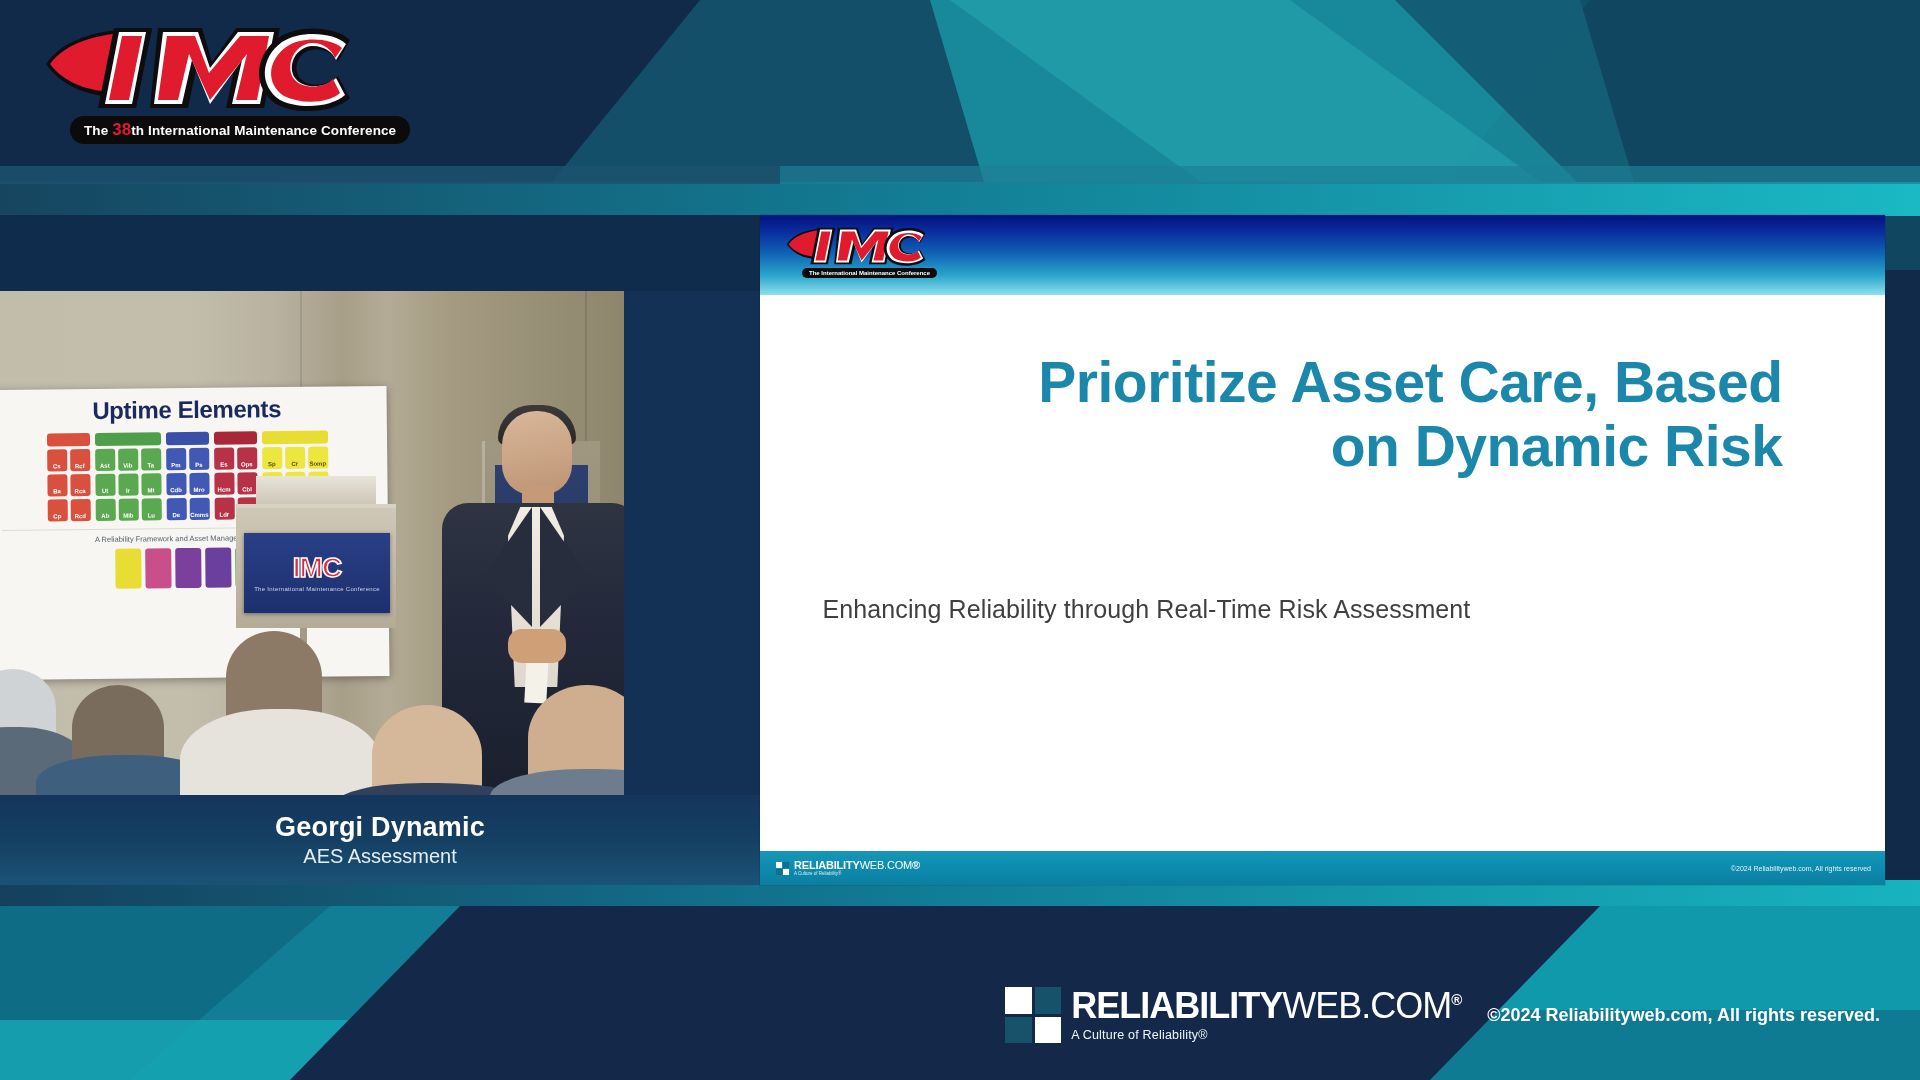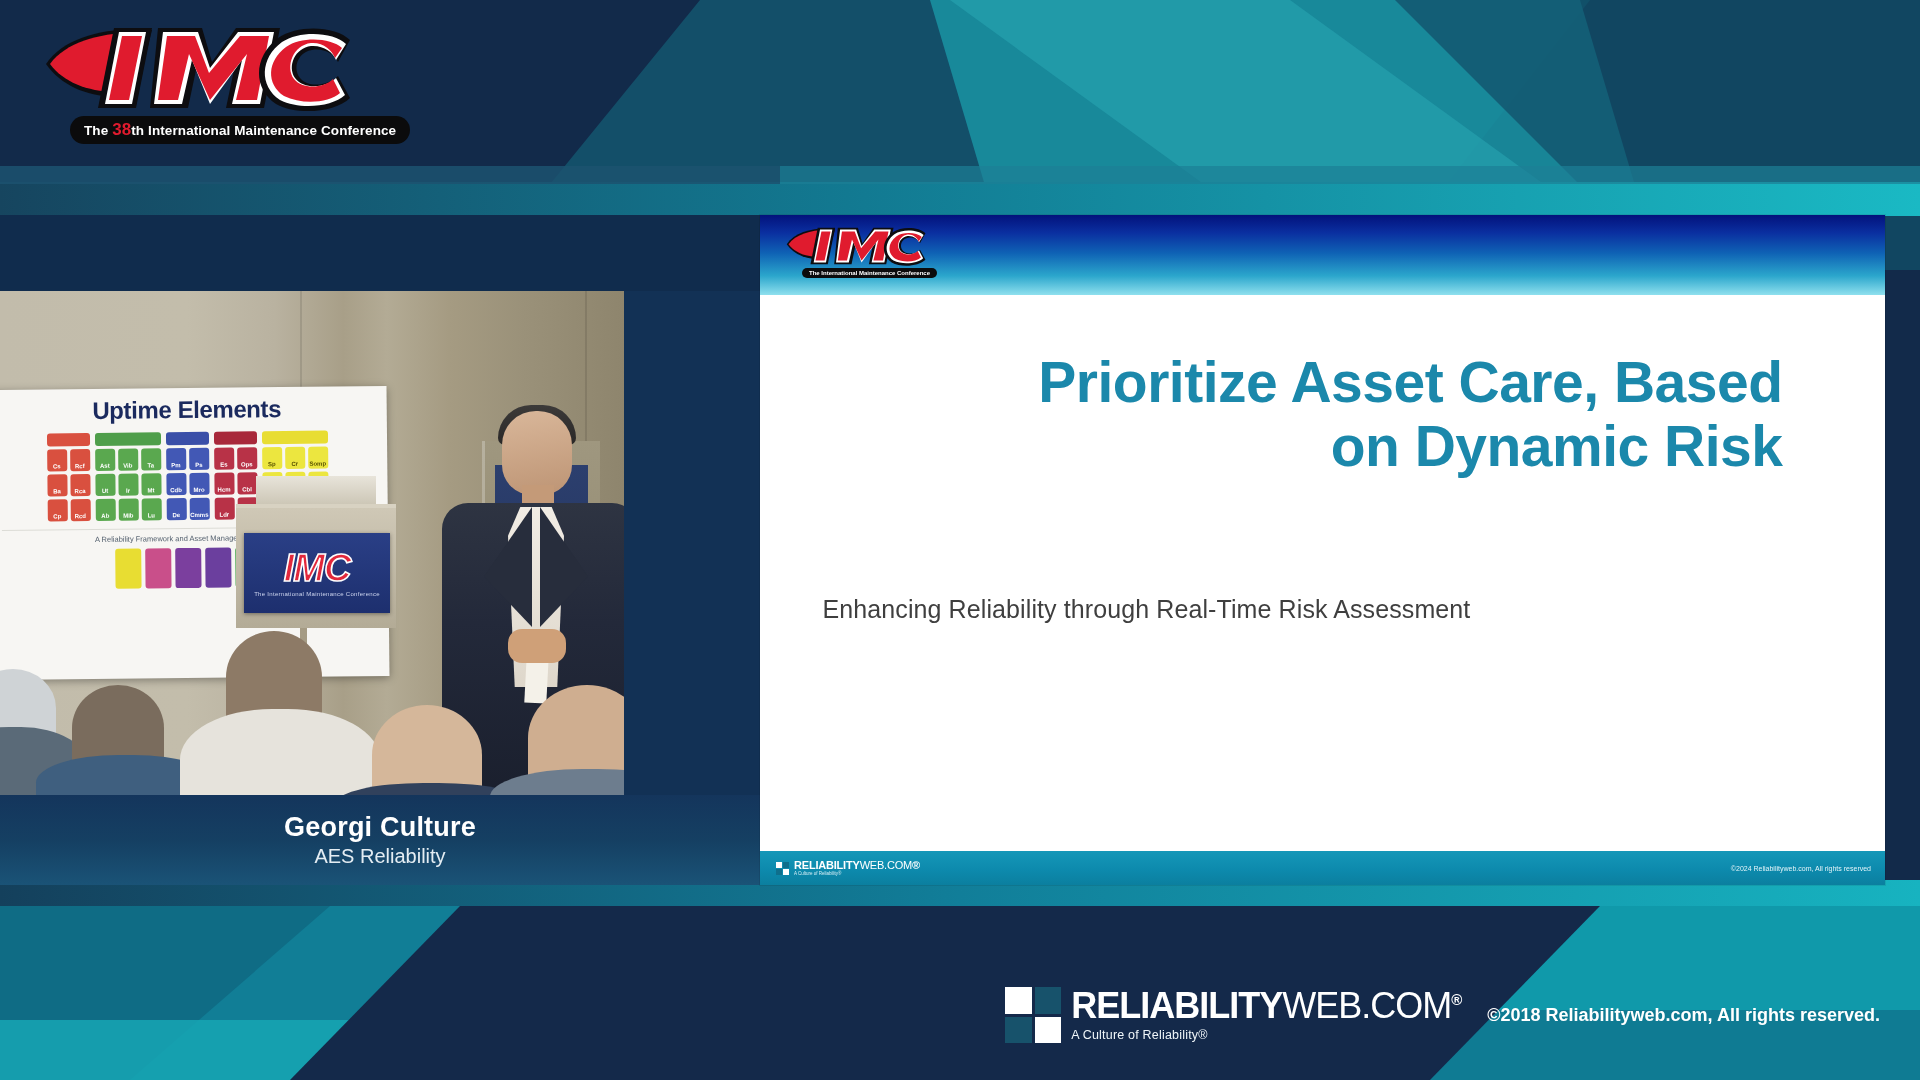--- a/index.html
+++ b/index.html
@@ -101,21 +101,21 @@
     position:absolute; left:256px; top:185px; width:120px; height:32px;
     background:linear-gradient(180deg,#e8e4da,#c9c3b2);
   }
   .podium-sign {
     position:absolute; left:244px; top:242px; width:146px; height:80px;
     background:linear-gradient(180deg,#2a3f86,#1d2f6e);
     display:flex; flex-direction:column; align-items:center; justify-content:center;
     box-shadow:0 1px 4px rgba(0,0,0,.4);
   }
   .podium-sign .ps-imc {
-    font-size:38px; font-weight:bold; font-style:italic; color:#e2283c;
+    font-size:28px; font-weight:bold; color:#e2283c;
     -webkit-text-stroke:1.6px #ffffff; letter-spacing:-1px; line-height:1;
   }
   .podium-sign .ps-sub { font-size:6px; color:#ced6ef; margin-top:4px; letter-spacing:.3px;}
   .podium-leg {
     position:absolute; left:300px; top:337px; width:7px; height:96px;
     background:#a59b84;
   }
 
   
   .speaker { position:absolute; left:430px; top:120px; width:230px; height:390px; }
@@ -462,22 +462,22 @@
     <div class="aud" style="left:372px; top:414px; width:110px; height:100px; background:#d5b79a;"></div>
     <div class="aud-body" style="left:336px; top:492px; width:190px; height:44px; background:#31415c;"></div>
 
     <div class="aud" style="left:528px; top:394px; width:118px; height:106px; background:#cfae90;"></div>
     <div class="aud-body" style="left:490px; top:478px; width:200px; height:60px; background:#6d7d8e;"></div>
 
     <div class="aud-body" style="left:650px; top:400px; width:130px; height:130px; background:#e9e6e0; border-radius:10px;"></div>
   </div>
 
   <div id="video-nameplate">
-    <div class="nm">Georgi Culture</div>
-    <div class="org">AES Reliability</div>
+    <div class="nm">Georgi Dynamic</div>
+    <div class="org">AES Assessment</div>
   </div>
 </div>
 
 <div id="slide-panel">
 
   <div id="slide-header">
     <div class="slide-imc">
       <div class="siw">
         <svg width="146" height="46" viewBox="0 0 320 96" xmlns="http://www.w3.org/2000/svg">
           <path d="M6 44 C 24 16, 70 6, 112 10 L 96 74 C 60 82, 24 70, 6 44 Z" fill="#0d0d10"></path>
@@ -528,14 +528,14 @@
       <i></i>
         <i class="dark"></i>
         <i class="dark"></i>
         <i></i>
     </div>
     <div class="rw-txt">
       <div class="rw-name"><span>RELIABILITY</span><span class="lite">WEB.COM</span><sup>®</sup></div>
       <div class="rw-tag">A Culture of Reliability®</div>
     </div>
   </div>
-  <div id="copyright">©2018 Reliabilityweb.com, All rights reserved.</div>
+  <div id="copyright">©2024 Reliabilityweb.com, All rights reserved.</div>
 </div>
 
 </body></html>

